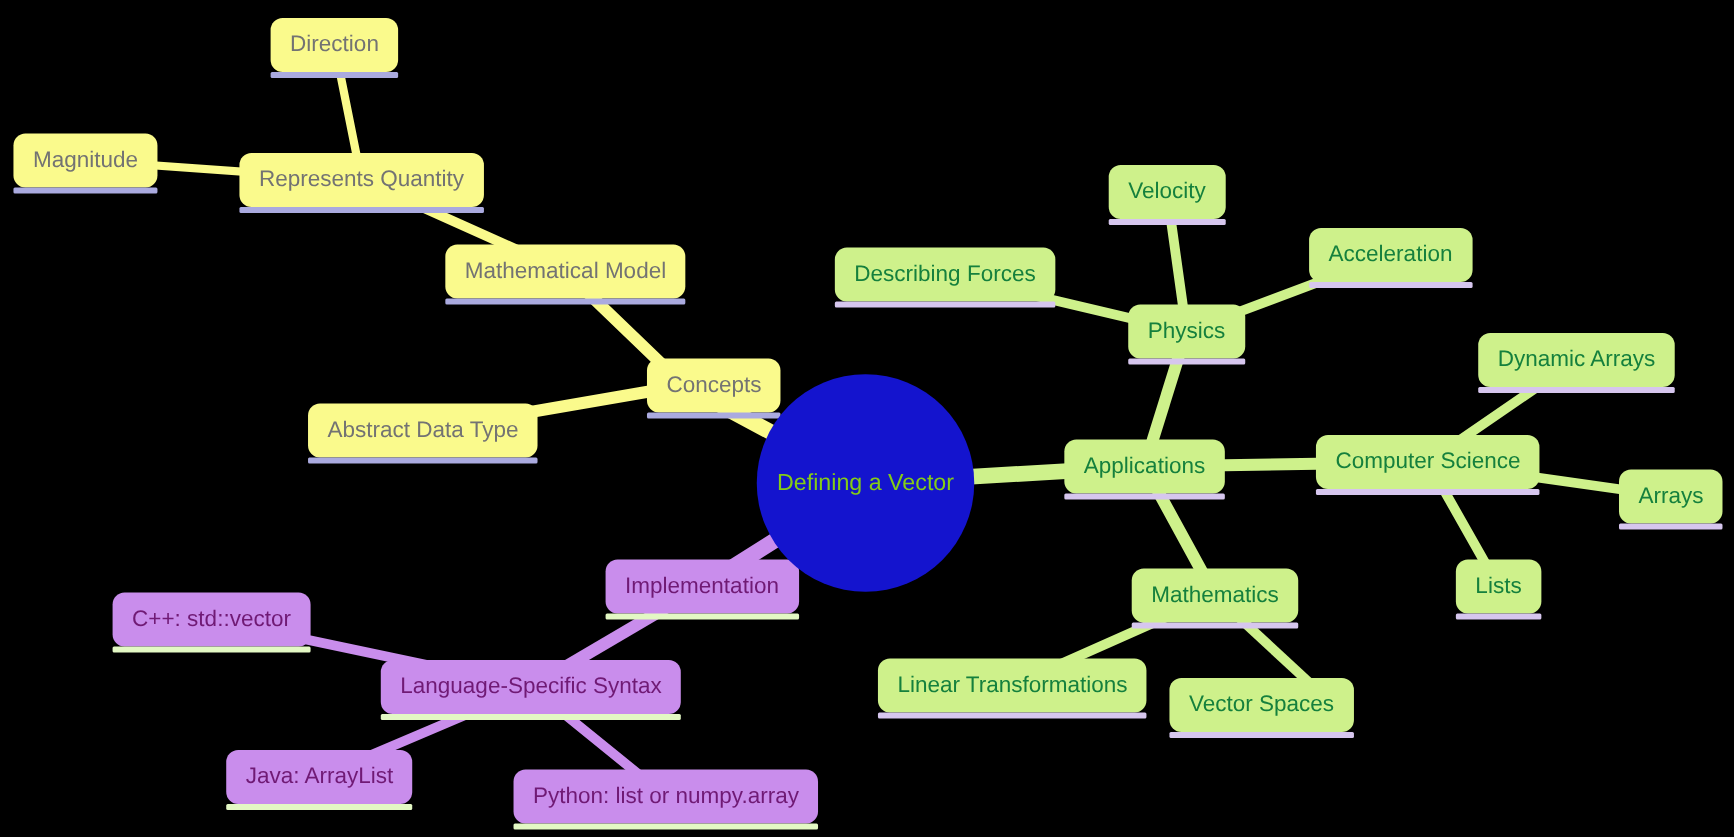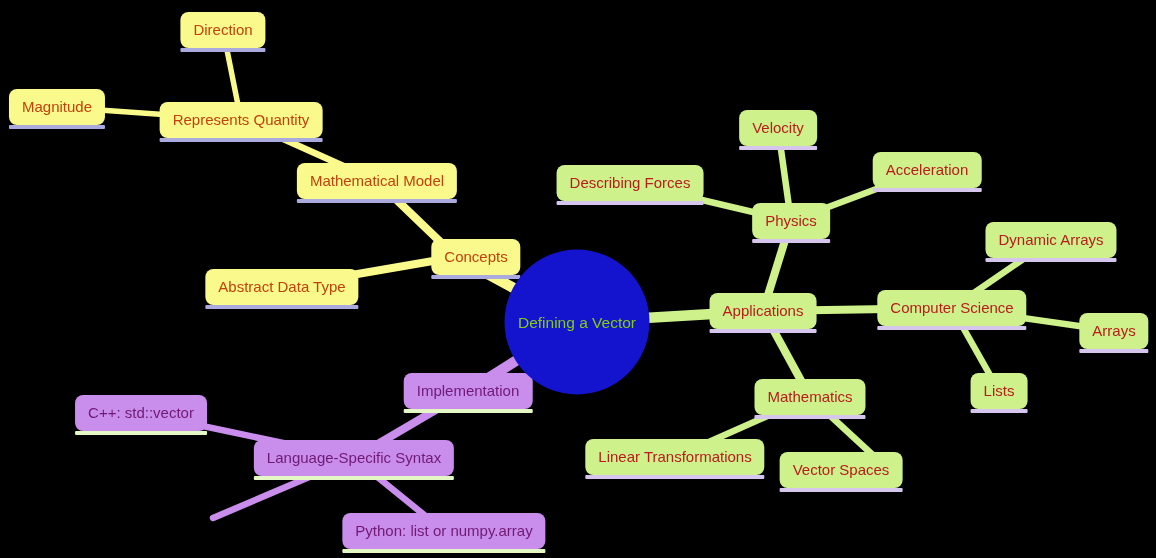--- a/index.html
+++ b/index.html
@@ -38,26 +38,26 @@
     content: "";
     position: absolute;
     left: 0;
     right: 0;
     bottom: -4px;
     height: 4px;
     border-radius: 1px;
   }
   .node.yellow {
     background: #FAFA8C;
-    color: #c2410c;
+    color: #737373;
   }
   .node.yellow::after { background: #AAAADF; }
   .node.green {
     background: #CEF18B;
-    color: #b91c1c;
+    color: #15803d;
   }
   .node.green::after { background: #D6C6EE; }
   .node.purple {
     background: #C98DEC;
     color: #701a75;
   }
   .node.purple::after { background: #E3F8C4; }
   .root-node {
     position: absolute;
     transform: translate(-50%, -50%);
@@ -120,17 +120,18 @@
   <div class="node green" style="left:1051px;top:240px">Dynamic Arrays</div>
   <div class="node green" style="left:1114px;top:331px">Arrays</div>
   <div class="node green" style="left:999px;top:391px">Lists</div>
   <div class="node green" style="left:810px;top:397px">Mathematics</div>
   <div class="node green" style="left:675px;top:457px">Linear Transformations</div>
   <div class="node green" style="left:841px;top:470px">Vector Spaces</div>
 
   <div class="node purple" style="left:468px;top:391px">Implementation</div>
   <div class="node purple" style="left:354px;top:458px">Language-Specific Syntax</div>
   <div class="node purple" style="left:141px;top:413px">C++: std::vector</div>
+  <div class="node purple" style="left:213px;top:518px">Java: ArrayList</div>
   <div class="node purple" style="left:444px;top:531px">Python: list or numpy.array</div>
 
   <div class="root-node" style="left:577px;top:322px">Defining a Vector</div>
 
 </div>
 
 </body></html>

